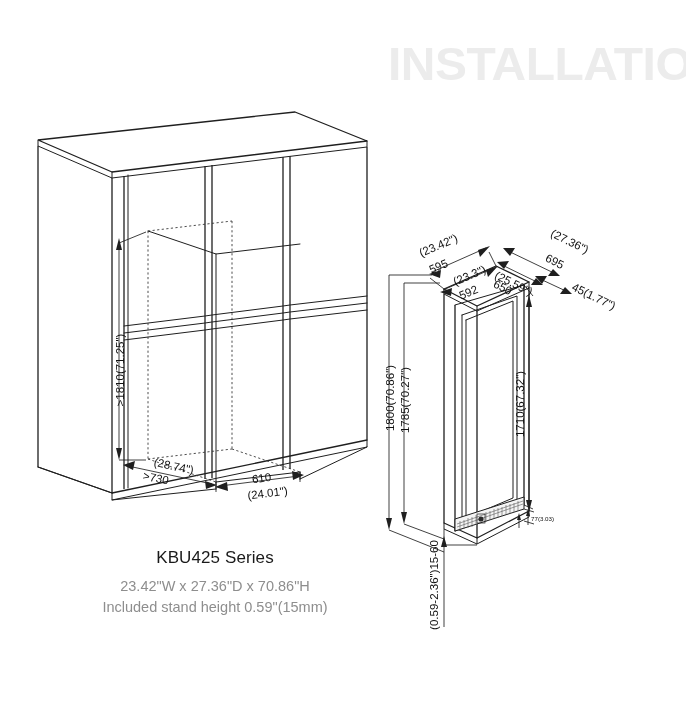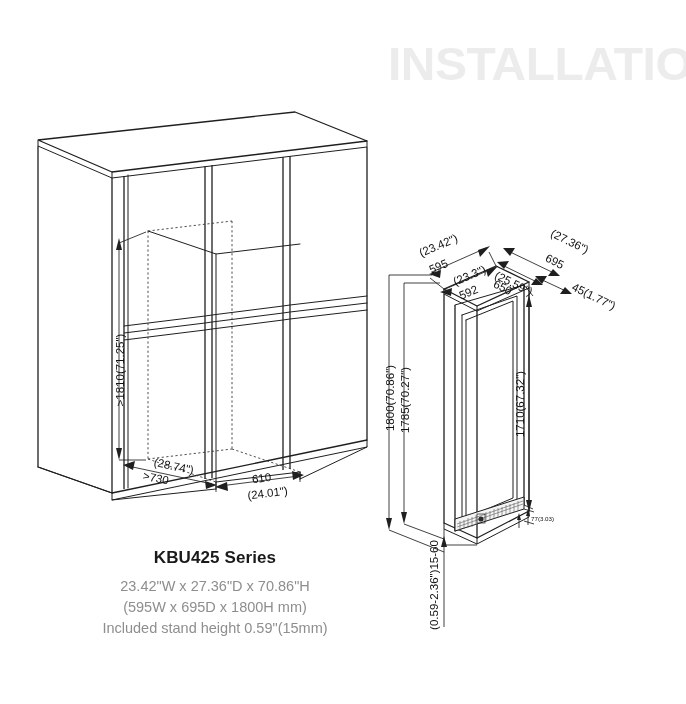--- a/index.html
+++ b/index.html
@@ -36,21 +36,21 @@
   }
   .caption {
     position: absolute;
     left: 0;
     top: 548px;
     width: 430px;
     text-align: center;
   }
   .caption .title {
     font-size: 17px;
-    font-weight: bold;
+    font-weight: normal;
     color: #1a1a1a;
     letter-spacing: 0.1px;
     margin-bottom: 8px;
   }
   .caption .sub {
     font-size: 14.5px;
     color: #8e8e8e;
     line-height: 21px;
     white-space: nowrap;
   }
@@ -293,17 +293,16 @@
       <line x1="444" y1="545" x2="477" y2="545"></line>
       <polygon points="444,536 441,547 447,547" fill="#1f1f1f" stroke="none"></polygon>
     </g>
     <text class="dimtxt" transform="translate(438,585) rotate(-90)" text-anchor="middle">(0.59-2.36")15-60</text>
 
   </svg>
 
   <div class="caption">
     <div class="title">KBU425 Series</div>
     <div class="sub">23.42"W x 27.36"D x 70.86"H</div>
-    <div class="sub">(595W x 695D x 1800H mm)</div>
     <div class="sub">Included stand height 0.59"(15mm)</div>
   </div>
 
 </div>
 
 </body></html>

